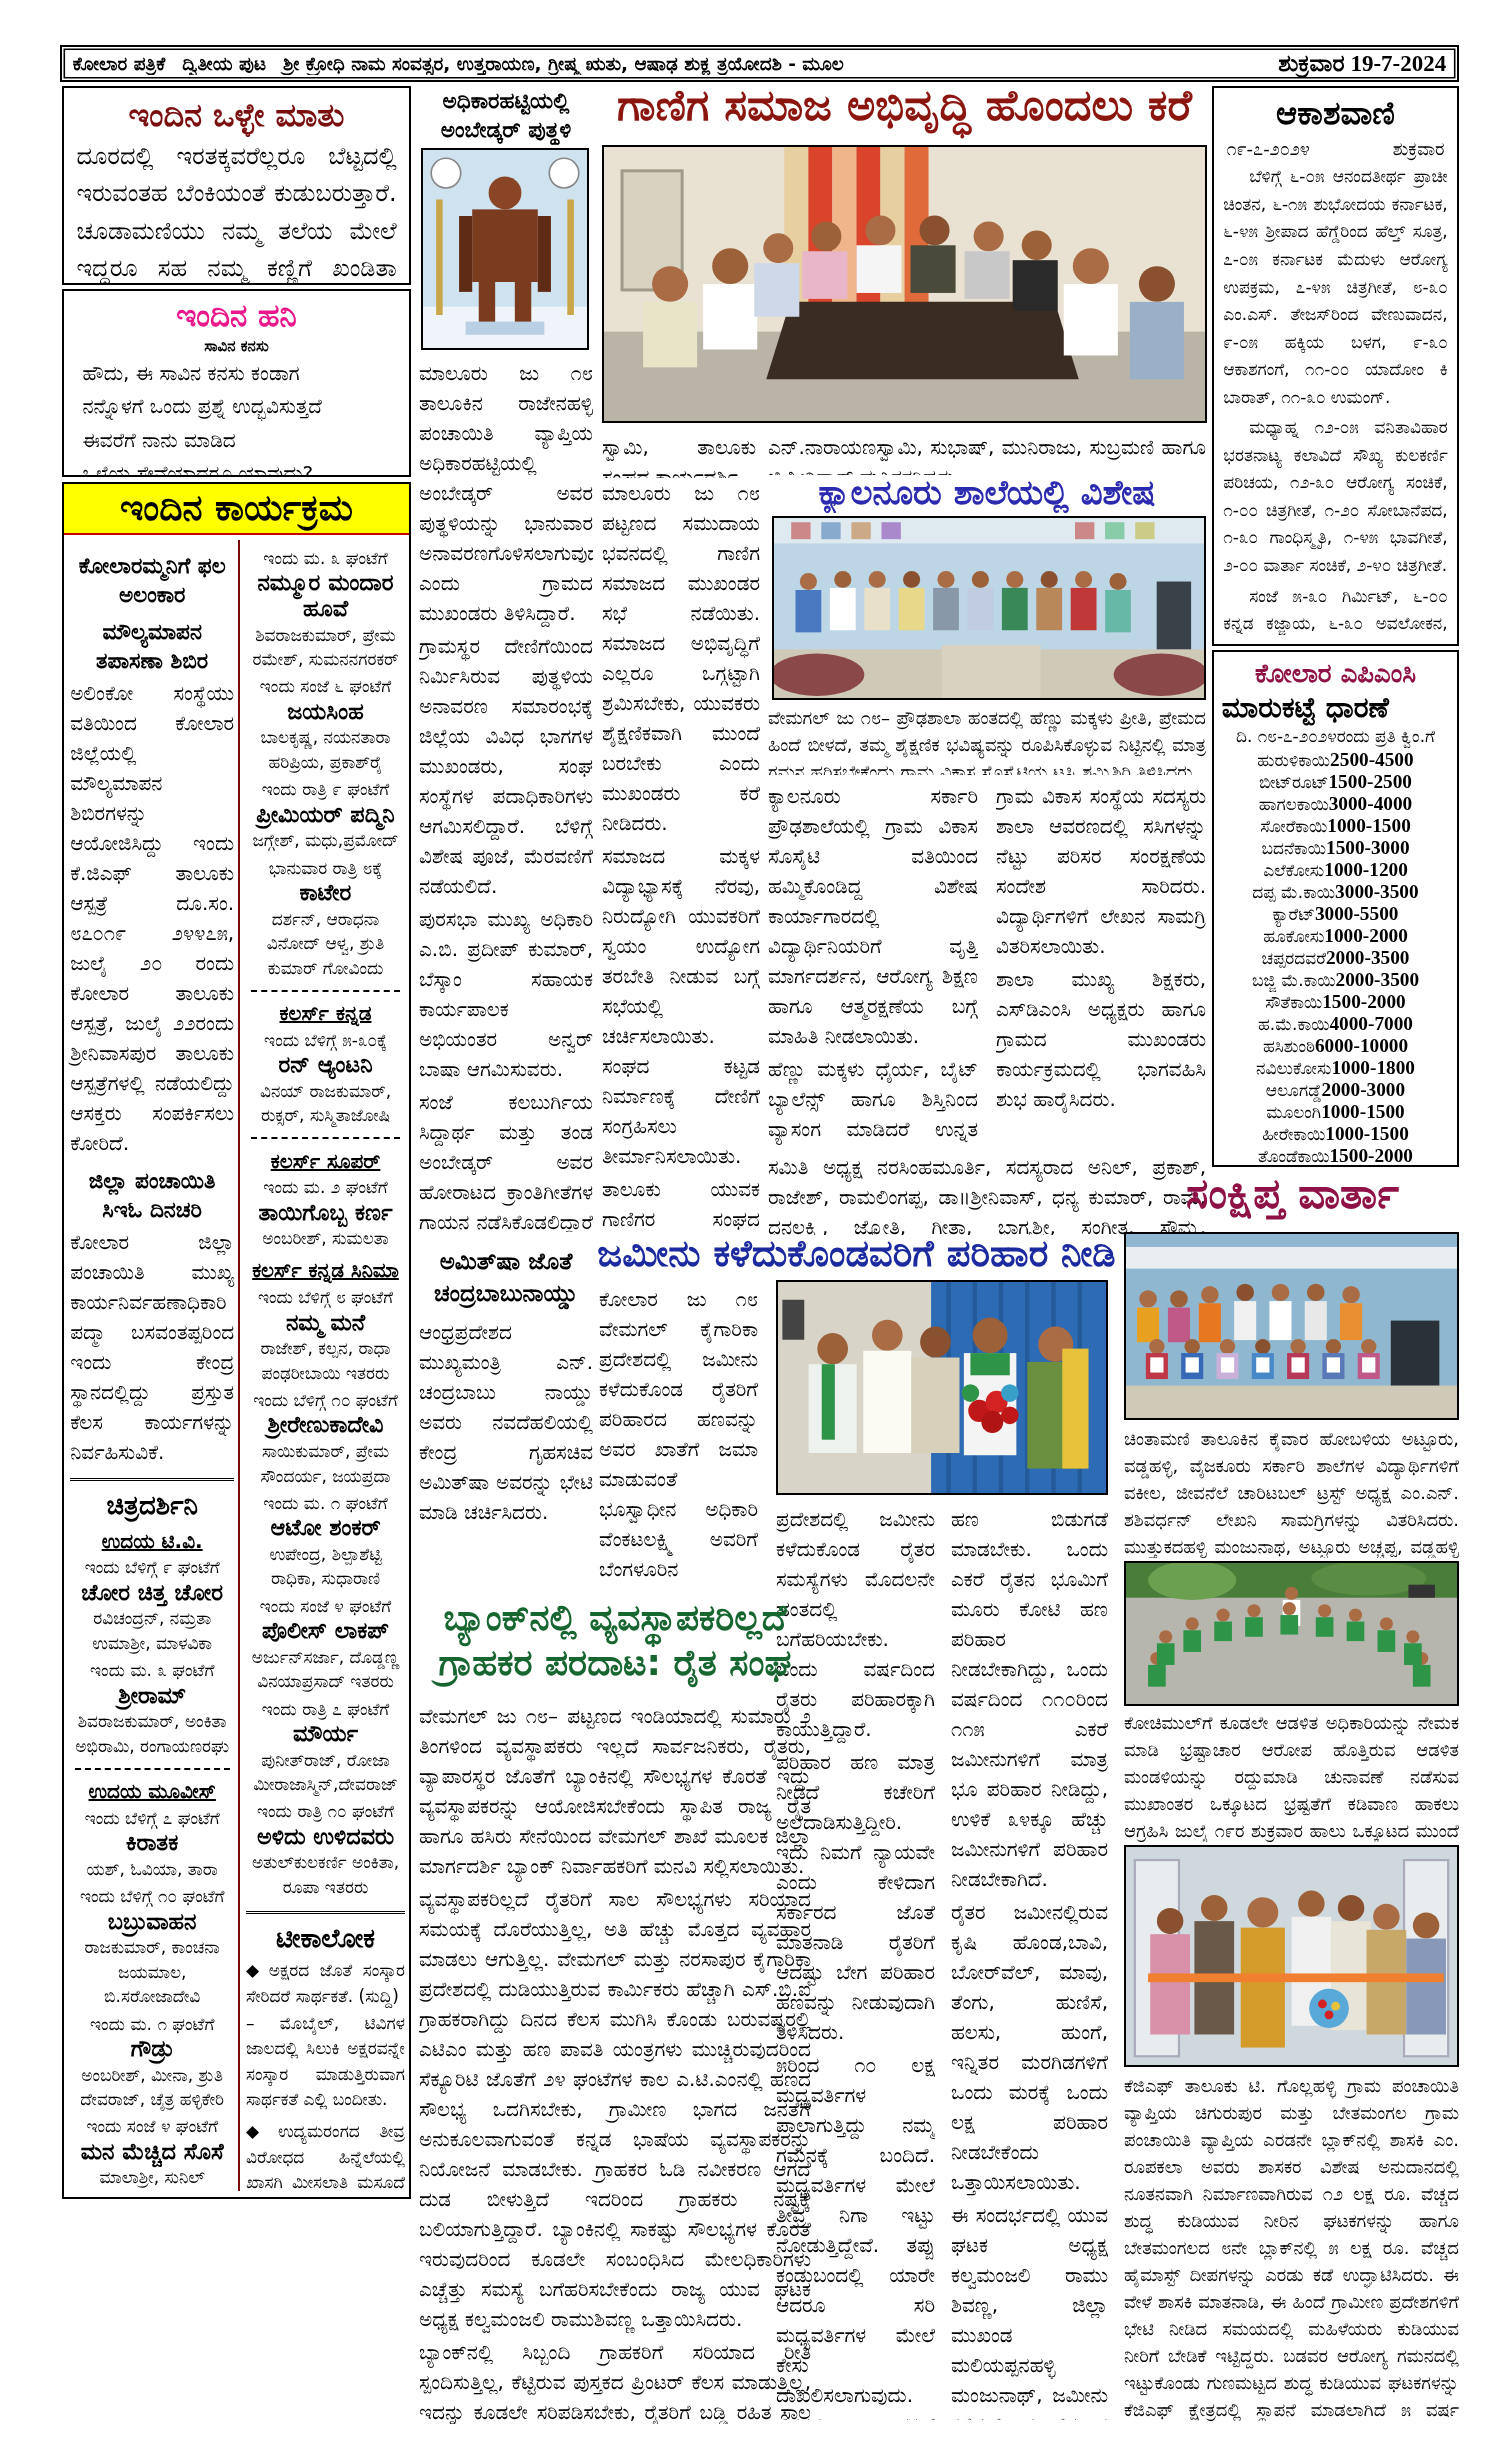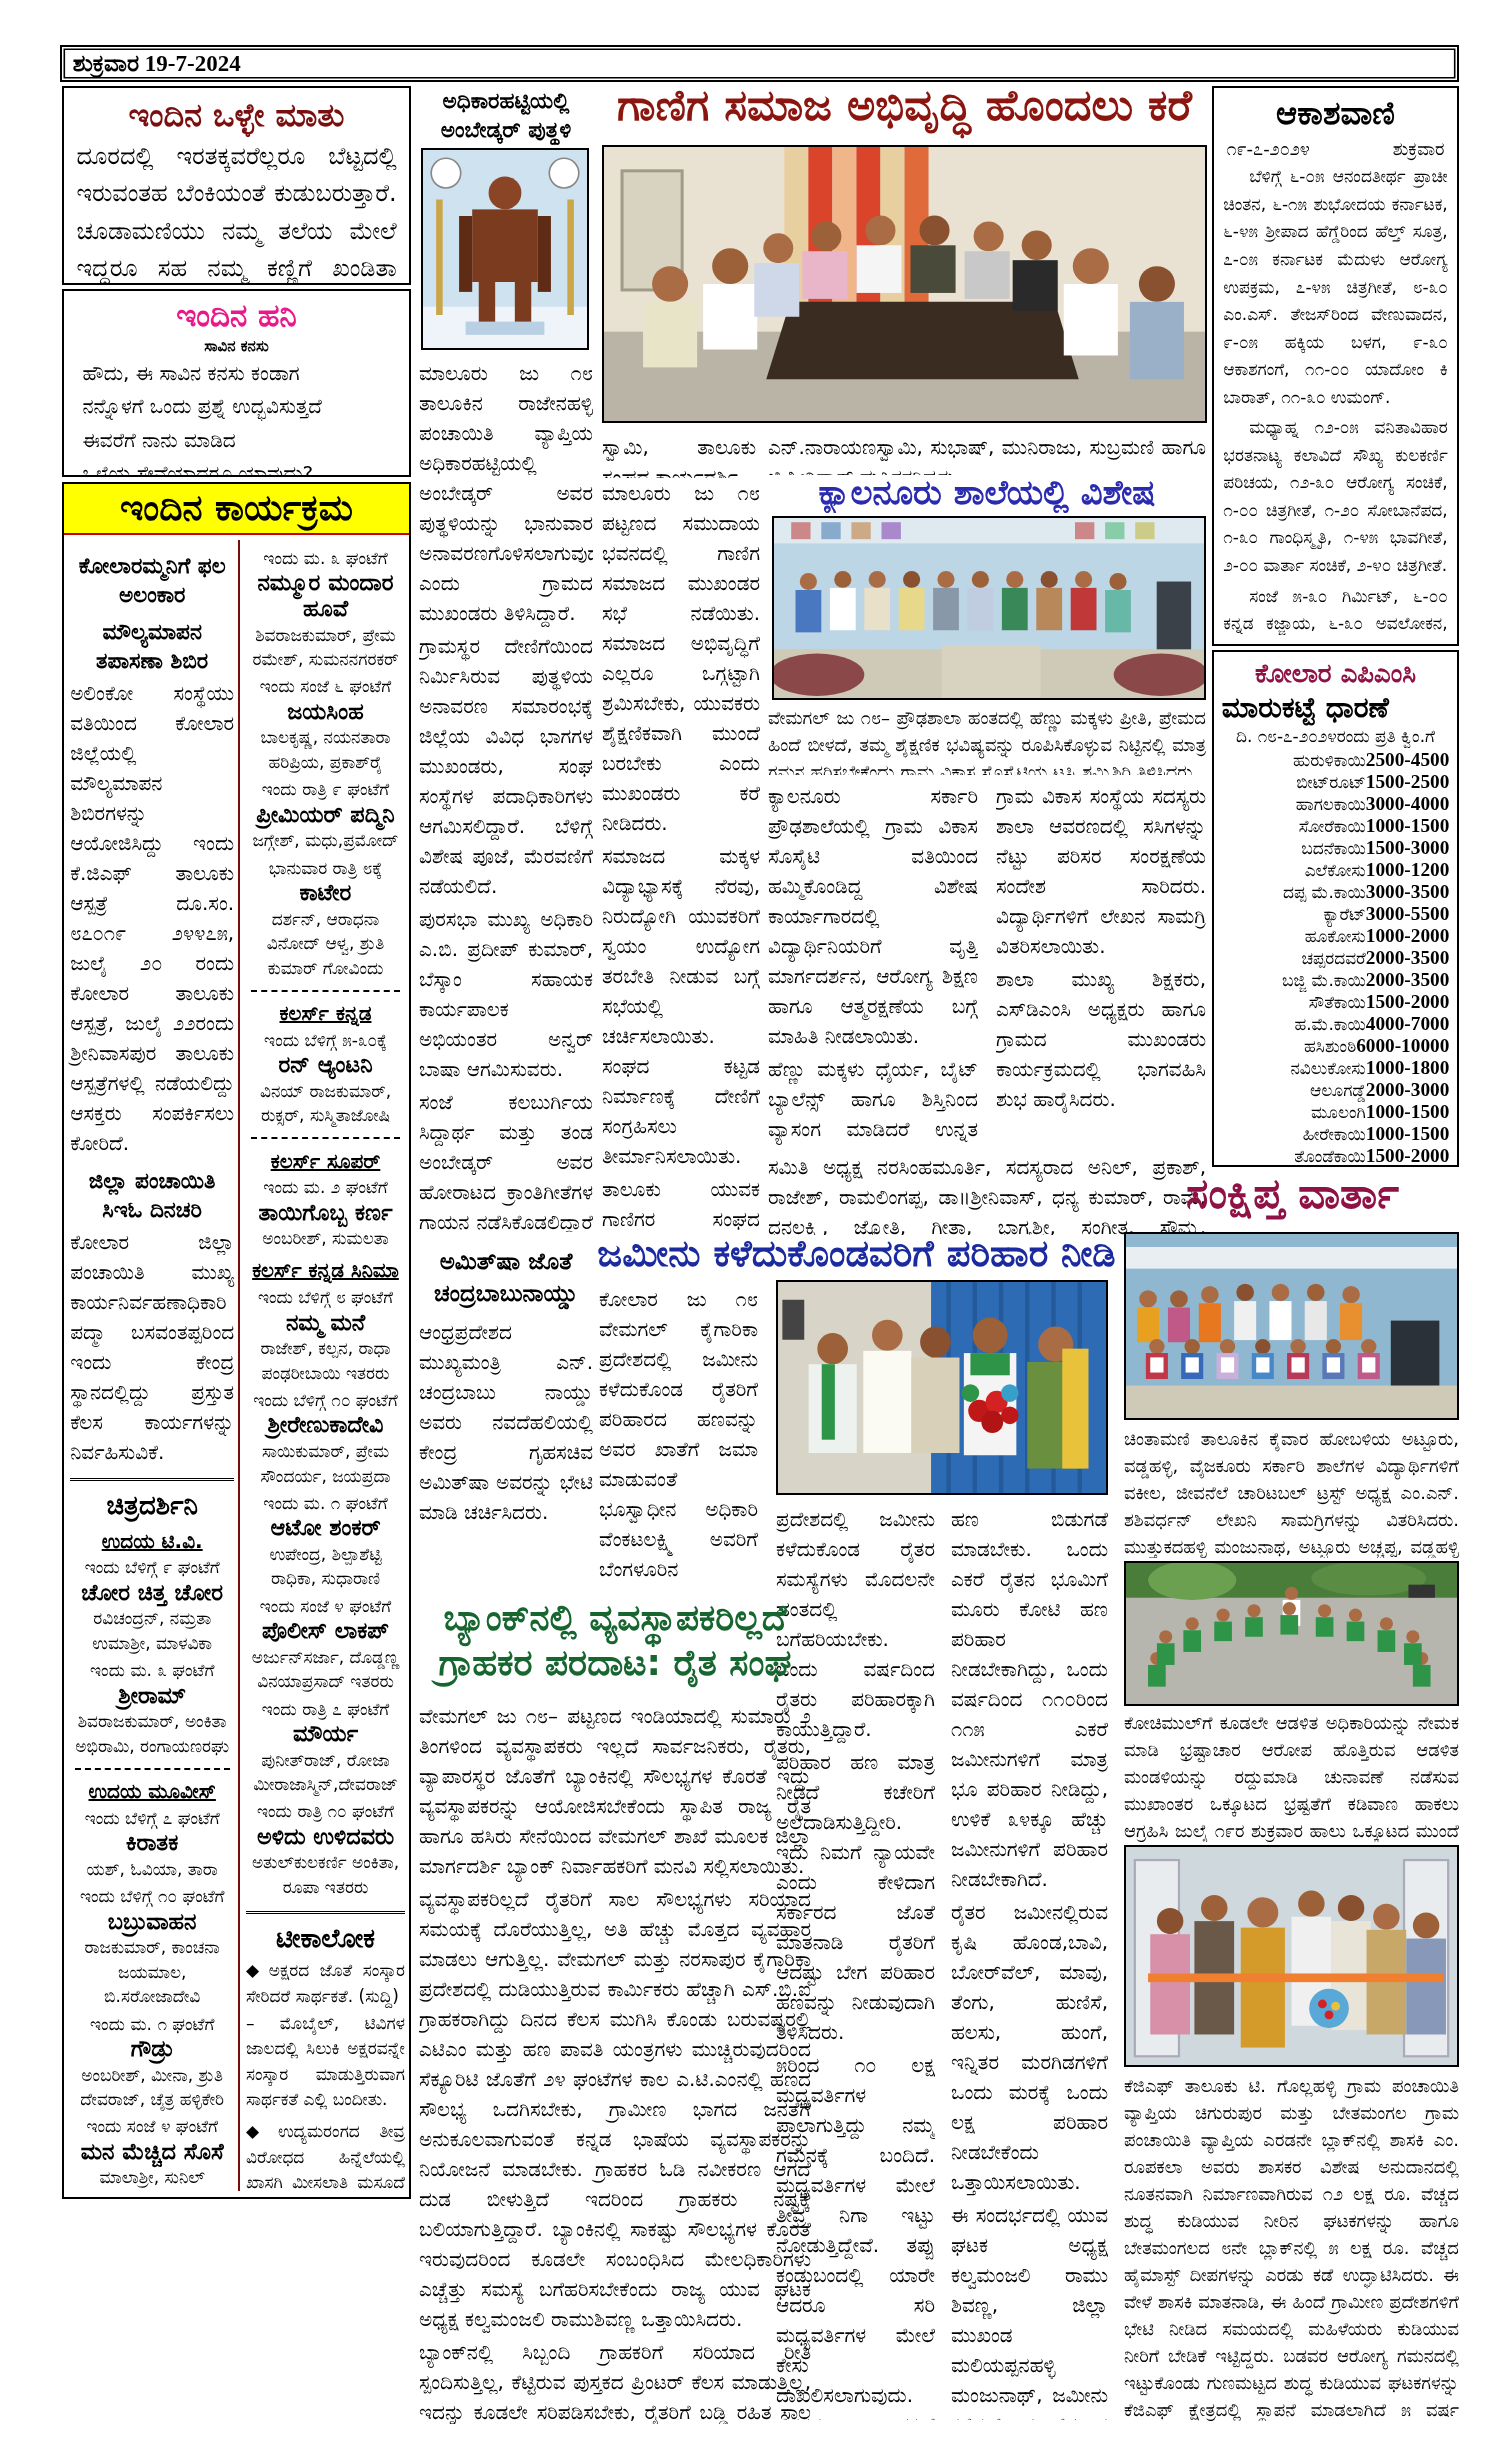--- a/index.html
+++ b/index.html
@@ -54,34 +54,39 @@
   
   #akash-box{border:2.3px solid #000;padding:4.6px 9.3px;}
   #akash-title{font-size:32px;font-weight:bold;text-align:center;margin:1.5px 0 6.2px;}
   .ak-dateline{display:flex;justify-content:space-between;font-size:18px;padding:0 3.1px;margin-bottom:3.1px;}
   #akash-box .e-para{font-size:17px;line-height:1.62;text-indent:26px;}
 
   #market-box{border:2.3px solid #000;padding:3.1px 7.7px;}
   #apmc-title{color:#8e1245;font-size:26px;font-weight:bold;text-align:center;margin:3.1px 0 0;}
   #market-title{font-size:28px;font-weight:bold;text-align:left;margin:1.5px 0 1.5px;}
   #market-note{font-size:17px;text-align:center;margin-bottom:3.1px;}
-  .m-row{display:flex;justify-content:flex-end;align-items:baseline;line-height:21px;}
+  .m-row{display:flex;justify-content:center;align-items:baseline;line-height:21px;}
   .m-name{font-size:17px;}
   .m-price{font-size:19.3px;font-weight:bold;font-family:"Liberation Serif",serif;}
 
   .photo{border:2.3px solid #000;background:#ddd;}
   .photo svg{display:block;width:100%;height:100%;}
   .capt{font-size:18px;line-height:1.5;text-align:justify;}
 </style>
 </head>
 <body>
 
 <div id="page">
 
   <div id="masthead" class="abs" style="left:60px;top:45px;width:1399px;height:37px;">
+    <div class="mh-left">
+      <span>ಕೋಲಾರ ಪತ್ರಿಕೆ</span>
+      <span>ದ್ವಿತೀಯ ಪುಟ</span>
+      <span>ಶ್ರೀ ಕ್ರೋಧಿ ನಾಮ ಸಂವತ್ಸರ, ಉತ್ತರಾಯಣ, ಗ್ರೀಷ್ಮ ಋತು, ಆಷಾಢ ಶುಕ್ಲ ತ್ರಯೋದಶಿ - ಮೂಲ</span>
+    </div>
     <div class="mh-date">ಶುಕ್ರವಾರ 19-7-2024</div>
   </div>
 
   <div class="abs bdr" style="left:62px;top:86px;width:349px;height:199px;">
     <div class="box-title-red">ಇಂದಿನ ಒಳ್ಳೇ ಮಾತು</div>
     <div class="body-t just">ದೂರದಲ್ಲಿ ಇರತಕ್ಕವರೆಲ್ಲರೂ ಬೆಟ್ಟದಲ್ಲಿ ಇರುವಂತಹ ಬೆಂಕಿಯಂತೆ ಕುಡುಬರುತ್ತಾರೆ. ಚೂಡಾಮಣಿಯು ನಮ್ಮ ತಲೆಯ ಮೇಲೆ ಇದ್ದರೂ ಸಹ ನಮ್ಮ ಕಣ್ಣಿಗೆ ಖಂಡಿತಾ ಕಾಣಿಸುವುದಿಲ್ಲ ಎನ್ನುವುದು ವಿಶೇಷ.</div>
     <div class="sign">– ರಾಮಾಯಣ ಮಂಜರೀ</div>
   </div>
 
   <div class="abs bdr" style="left:62px;top:289px;width:349px;height:188px;">

